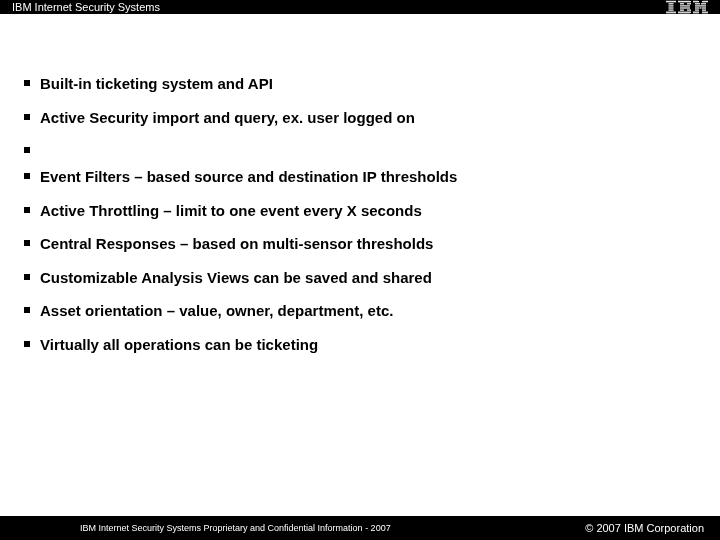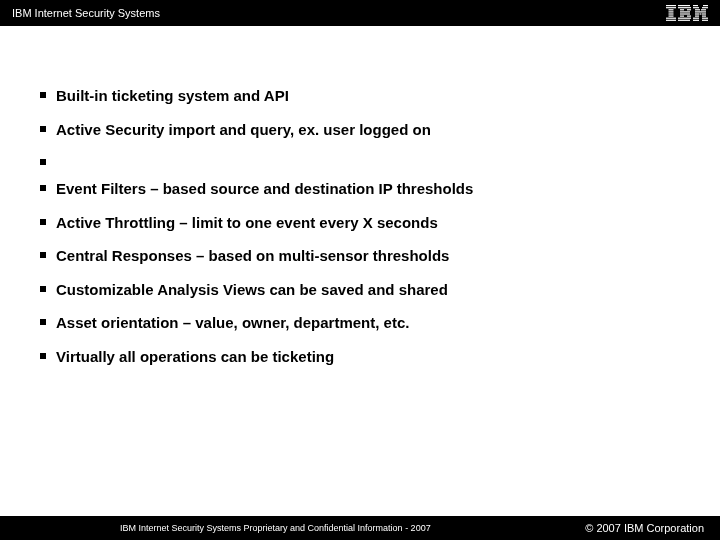--- a/index.html
+++ b/index.html
@@ -5,41 +5,41 @@
   * { margin: 0; padding: 0; box-sizing: border-box; }
   body {
     width: 720px;
     height: 540px;
     font-family: Arial, Helvetica, sans-serif;
     background: #ffffff;
     position: relative;
     overflow: hidden;
   }
   .header {
-    height: 26px;
+    height: 14px;
     background: #000000;
     display: flex;
     align-items: center;
     justify-content: space-between;
     padding: 0 12px;
   }
   .header-title {
     color: #ffffff;
     font-size: 11px;
   }
   .ibm-logo {
     color: #ffffff;
     font-weight: bold;
     font-size: 14px;
     letter-spacing: 1px;
     font-family: Arial, sans-serif;
   }
   .ibm-logo svg { display: block; }
   .content {
-    padding: 60px 28px 0 40px;
+    padding: 60px 28px 0 24px;
   }
   .bullet-list {
     list-style: none;
   }
   .bullet-item {
     display: flex;
     align-items: flex-start;
     margin-bottom: 14px;
   }
   .bullet-marker {
@@ -59,21 +59,21 @@
   .footer {
     position: absolute;
     bottom: 0;
     left: 0;
     right: 0;
     height: 24px;
     background: #000000;
     display: flex;
     align-items: center;
     justify-content: space-between;
-    padding: 0 16px 0 120px;
+    padding: 0 16px 0 80px;
   }
   .footer-left {
     color: #ffffff;
     font-size: 9px;
   }
   .footer-right {
     color: #ffffff;
     font-size: 11px;
   }
 </style>

